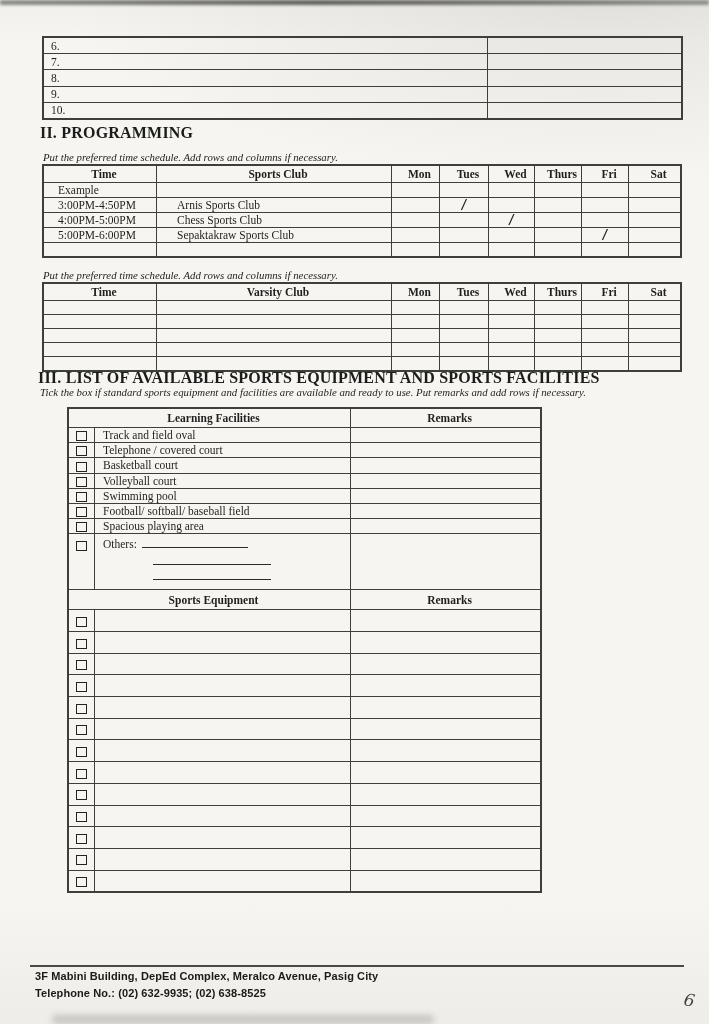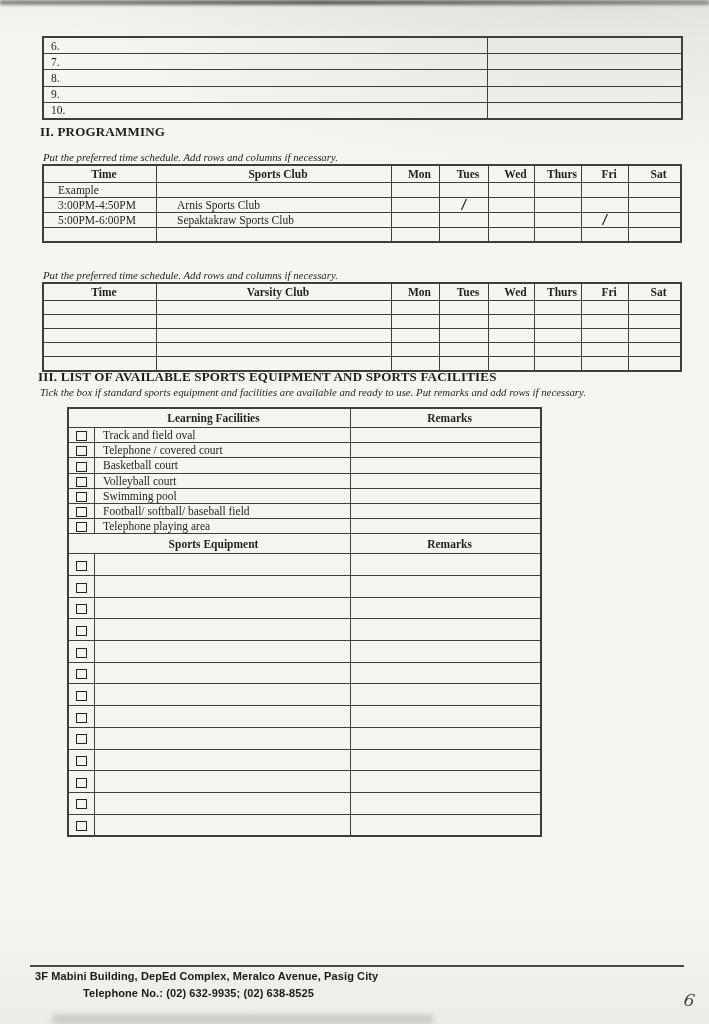--- a/index.html
+++ b/index.html
@@ -32,21 +32,21 @@
 
   
   .sched th{height:16px;font-size:11.5px;}
   .sched td{height:13.5px;}
   .sched .t-time{padding-left:14px;}
   .sched .t-club{padding-left:20px;}
   .sched td.day{text-align:center;font-family:"DejaVu Serif",serif;font-style:italic;font-weight:bold;font-size:12px;}
   .varsity td{height:13px;}
 
   
-  .h2{font-size:13px;font-weight:bold;letter-spacing:.2px;color:#1c1c1a;}
+  .h2{font-size:16px;font-weight:bold;letter-spacing:.2px;color:#1c1c1a;}
   .instr{font-size:10.8px;font-style:italic;color:#242422;}
 
   
   .fac th{height:18px;font-size:11.5px;}
   .fac td{height:14.2px;}
   .fac .item{padding-left:8px;white-space:nowrap;}
   .cb-cell{text-align:center;padding:0;}
   .cb{display:inline-block;width:9px;height:8px;border:1.6px solid #232321;vertical-align:middle;background:transparent;}
   .others-cell{vertical-align:top;padding:3px 0 4px 8px;height:48px !important;}
   .others-cb{vertical-align:top;padding-top:4px;}
@@ -140,20 +140,30 @@
         <td class="t-time">3:00PM-4:50PM</td>
         <td class="t-club">Arnis Sports Club</td>
         <td class="day"></td>
         <td class="day">/</td>
         <td class="day"></td>
         <td class="day"></td>
         <td class="day"></td>
         <td class="day"></td>
       </tr>
       <tr>
+        <td class="t-time">4:00PM-5:00PM</td>
+        <td class="t-club">Chess Sports Club</td>
+        <td class="day"></td>
+        <td class="day"></td>
+        <td class="day">/</td>
+        <td class="day"></td>
+        <td class="day"></td>
+        <td class="day"></td>
+      </tr>
+      <tr>
         <td class="t-time">5:00PM-6:00PM</td>
         <td class="t-club">Sepaktakraw Sports Club</td>
         <td class="day"></td>
         <td class="day"></td>
         <td class="day"></td>
         <td class="day"></td>
         <td class="day">/</td>
         <td class="day"></td>
       </tr>
       <tr>
@@ -291,21 +301,30 @@
         <td class="item">Swimming  pool</td>
         <td></td>
       </tr>
       <tr>
         <td class="cb-cell"><span class="cb"></span></td>
         <td class="item">Football/ softball/ baseball field</td>
         <td></td>
       </tr>
       <tr>
         <td class="cb-cell"><span class="cb"></span></td>
-        <td class="item">Telephone playing area</td>
+        <td class="item">Spacious playing area</td>
+        <td></td>
+      </tr>
+      <tr>
+        <td class="cb-cell others-cb"><span class="cb"></span></td>
+        <td class="others-cell">
+          <div><span>Others:</span><span class="uline u1"></span></div>
+          <span class="uline u23"></span>
+          <span class="uline u23"></span>
+        </td>
         <td></td>
       </tr>
       <tr class="equip-head">
         <th colspan="2">Sports Equipment</th>
         <th>Remarks</th>
       </tr>
       </tbody>
         <tbody class="equip">
       <tr>
         <td class="cb-cell"><span class="cb"></span></td>
@@ -371,18 +390,18 @@
         <td class="cb-cell"><span class="cb"></span></td>
         <td></td>
         <td></td>
       </tr>
         </tbody>
     </table>
   </div>
 
   <div class="foot-rule"></div>
   <div class="abs foot" style="left:35px;top:970px;">3F Mabini Building, DepEd Complex, Meralco Avenue, Pasig City</div>
-  <div class="abs foot" style="left:35px;top:987px;margin-left:48px;">Telephone No.: (02) 632-9935; (02) 638-8525</div>
+  <div class="abs foot" style="left:35px;top:987px;">Telephone No.: (02) 632-9935; (02) 638-8525</div>
   <div class="abs pagenum" style="left:684px;top:990px;">6</div>
 
   <div class="scan-bottom"></div>
 
 </div>
 
 </body></html>

